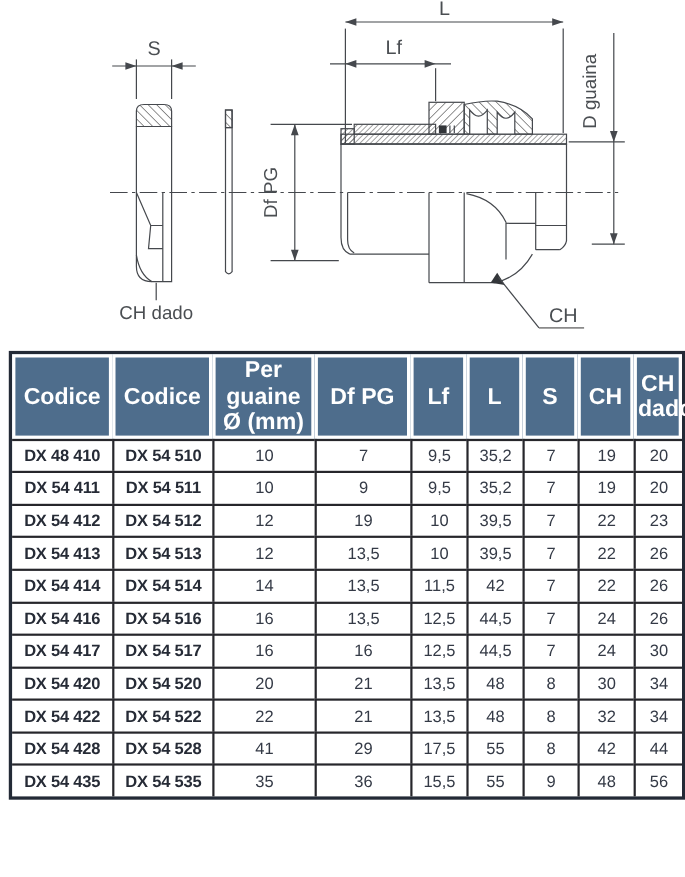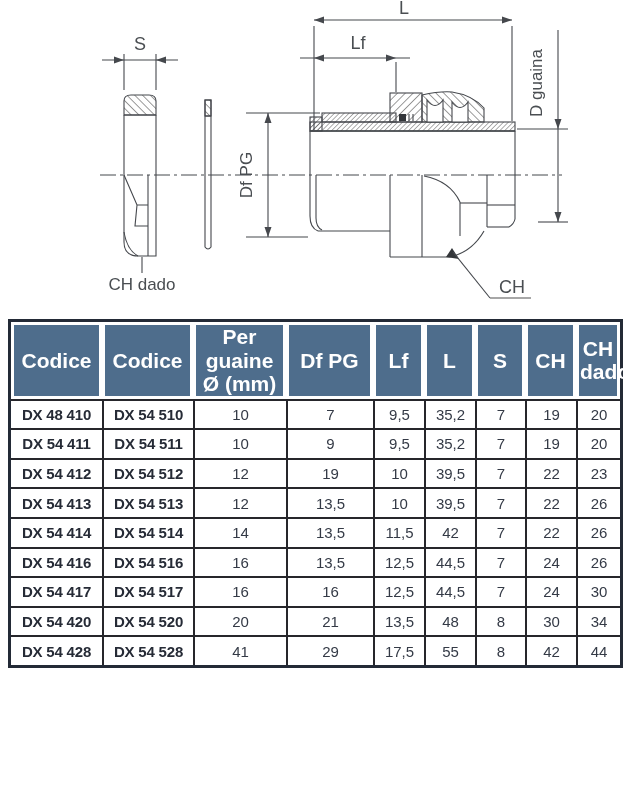--- a/index.html
+++ b/index.html
@@ -262,24 +262,46 @@
     <td>DX 54 520</td>
     <td>20</td>
     <td>21</td>
     <td>13,5</td>
     <td>48</td>
     <td>8</td>
     <td>30</td>
     <td>34</td>
   </tr>
       <tr>
+    <td>DX 54 422</td>
+    <td>DX 54 522</td>
+    <td>22</td>
+    <td>21</td>
+    <td>13,5</td>
+    <td>48</td>
+    <td>8</td>
+    <td>32</td>
+    <td>34</td>
+  </tr>
+      <tr>
     <td>DX 54 428</td>
     <td>DX 54 528</td>
     <td>41</td>
     <td>29</td>
     <td>17,5</td>
     <td>55</td>
     <td>8</td>
     <td>42</td>
     <td>44</td>
   </tr>
+      <tr>
+    <td>DX 54 435</td>
+    <td>DX 54 535</td>
+    <td>35</td>
+    <td>36</td>
+    <td>15,5</td>
+    <td>55</td>
+    <td>9</td>
+    <td>48</td>
+    <td>56</td>
+  </tr>
     </tbody>
 </table>
 
 </body></html>

